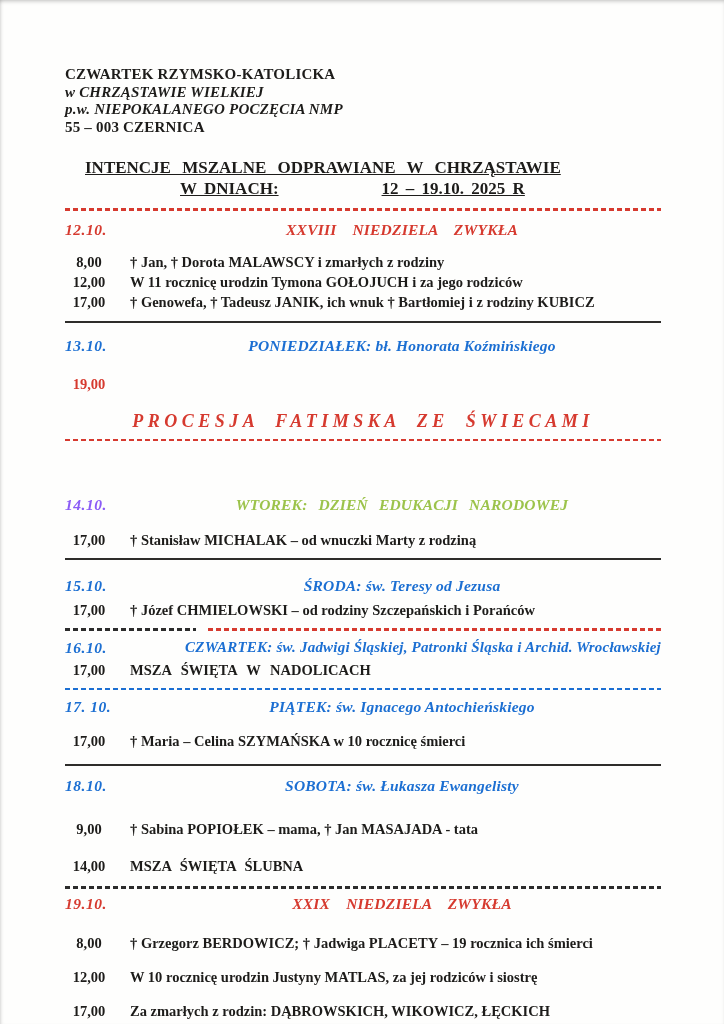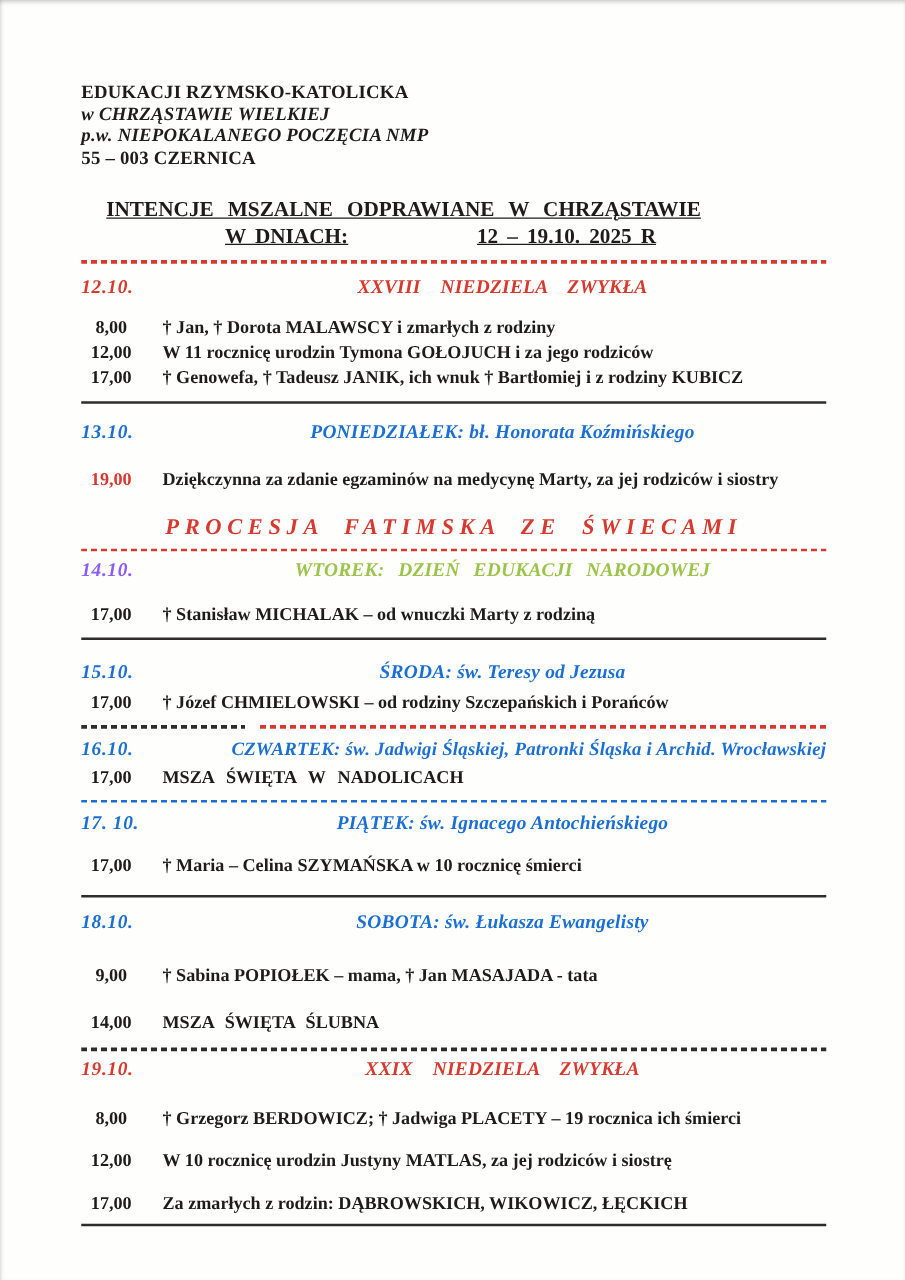--- a/index.html
+++ b/index.html
@@ -73,21 +73,21 @@
   .s0 .sep{margin-top:9px;margin-bottom:14px;}
   .s0 .day-title{word-spacing:12px;}
   .s1 .day-row{margin-bottom:19px;}
   .s1 .entries{margin-bottom:17px;}
   .s1 .sep{margin-top:7px;margin-bottom:7px;}
   .s2 .day-row{margin-bottom:16px;}
   .s2 .day-title{word-spacing:7px;}
   .s2 .sep{margin-top:8px;margin-bottom:17px;}
   .s3 .day-row{margin-bottom:5px;}
   .s3 .sep{margin-top:8px;margin-bottom:8px;}
-  .s4 .day-row{margin-bottom:3px;}
+  .s4 .day-row{margin-bottom:3px;align-items:center;}
   .s4 .day-title{text-align:right;font-size:15px;}
   .s4 .entry-text{word-spacing:6px;}
   .s4 .sep{margin-top:8px;margin-bottom:8px;}
   .s5 .day-row{margin-bottom:15px;}
   .s5 .sep{margin-top:13px;margin-bottom:11px;}
   .s6 .day-row{margin-bottom:24px;}
   .s6 .entry + .entry{margin-top:17px;}
   .s6 .entry:nth-child(2) .entry-text{word-spacing:5px;}
   .s6 .sep{margin-top:10px;margin-bottom:6px;}
   .s7 .day-row{margin-bottom:20px;}
@@ -95,21 +95,21 @@
   .s7 .entry + .entry{margin-top:14px;}
   .s7 .sep{margin-top:6px;margin-bottom:0;}
 </style>
 </head>
 <body>
 
 <div class="page" style="--red: #d63a2f; --blue: #1c6fd2;">
   <div class="content">
 
     <div class="parish-header">
-      <div>EDUKACJI RZYMSKO-KATOLICKA</div>
+      <div>CZWARTEK RZYMSKO-KATOLICKA</div>
       <div class="it">w CHRZĄSTAWIE  WIELKIEJ</div>
       <div class="it">p.w. NIEPOKALANEGO POCZĘCIA NMP</div>
       <div>55 – 003 CZERNICA</div>
     </div>
 
     <div class="main-title">
       <div class="t1">INTENCJE MSZALNE ODPRAWIANE W CHRZĄSTAWIE</div>
       <div class="t2">
         <span class="dn">W DNIACH:</span>
         <span class="dt">12 – 19.10. 2025 R</span>
@@ -142,31 +142,30 @@
         </section>
 
   <section class="section s1">
     <div class="day-row">
       <span class="day-date" style="color: rgb(28, 111, 210);">13.10.</span>
       <span class="day-title" style="color: rgb(28, 111, 210);">PONIEDZIAŁEK: bł. Honorata Koźmińskiego</span>
     </div>
     <div class="entries">
             <div class="entry">
               <span class="entry-time" style="color: rgb(214, 58, 47);">19,00</span>
-              <span class="entry-text">Dziękczynna za zdanie egzaminów na medycynę Marty, za jej rodziców i siostry</span>
             </div>
           </div>
   <div class="banner" style="color: rgb(214, 58, 47);">PROCESJA FATIMSKA ZE ŚWIECAMI</div>
           <div class="sep dashed-red"></div>
         </section>
 
   <section class="section s2">
     <div class="day-row">
       <span class="day-date" style="color: #8b5cf6;">14.10.</span>
-      <span class="day-title" style="color: rgb(156, 195, 75);">WTOREK: DZIEŃ EDUKACJI NARODOWEJ</span>
+      <span class="day-title" style="color: rgb(156, 195, 75); margin-top: 48px;">WTOREK: DZIEŃ EDUKACJI NARODOWEJ</span>
     </div>
     <div class="entries">
             <div class="entry">
               <span class="entry-time">17,00</span>
               <span class="entry-text">† Stanisław MICHALAK – od wnuczki Marty z rodziną</span>
             </div>
           </div>
   <div class="sep solid"></div>
         </section>
 

